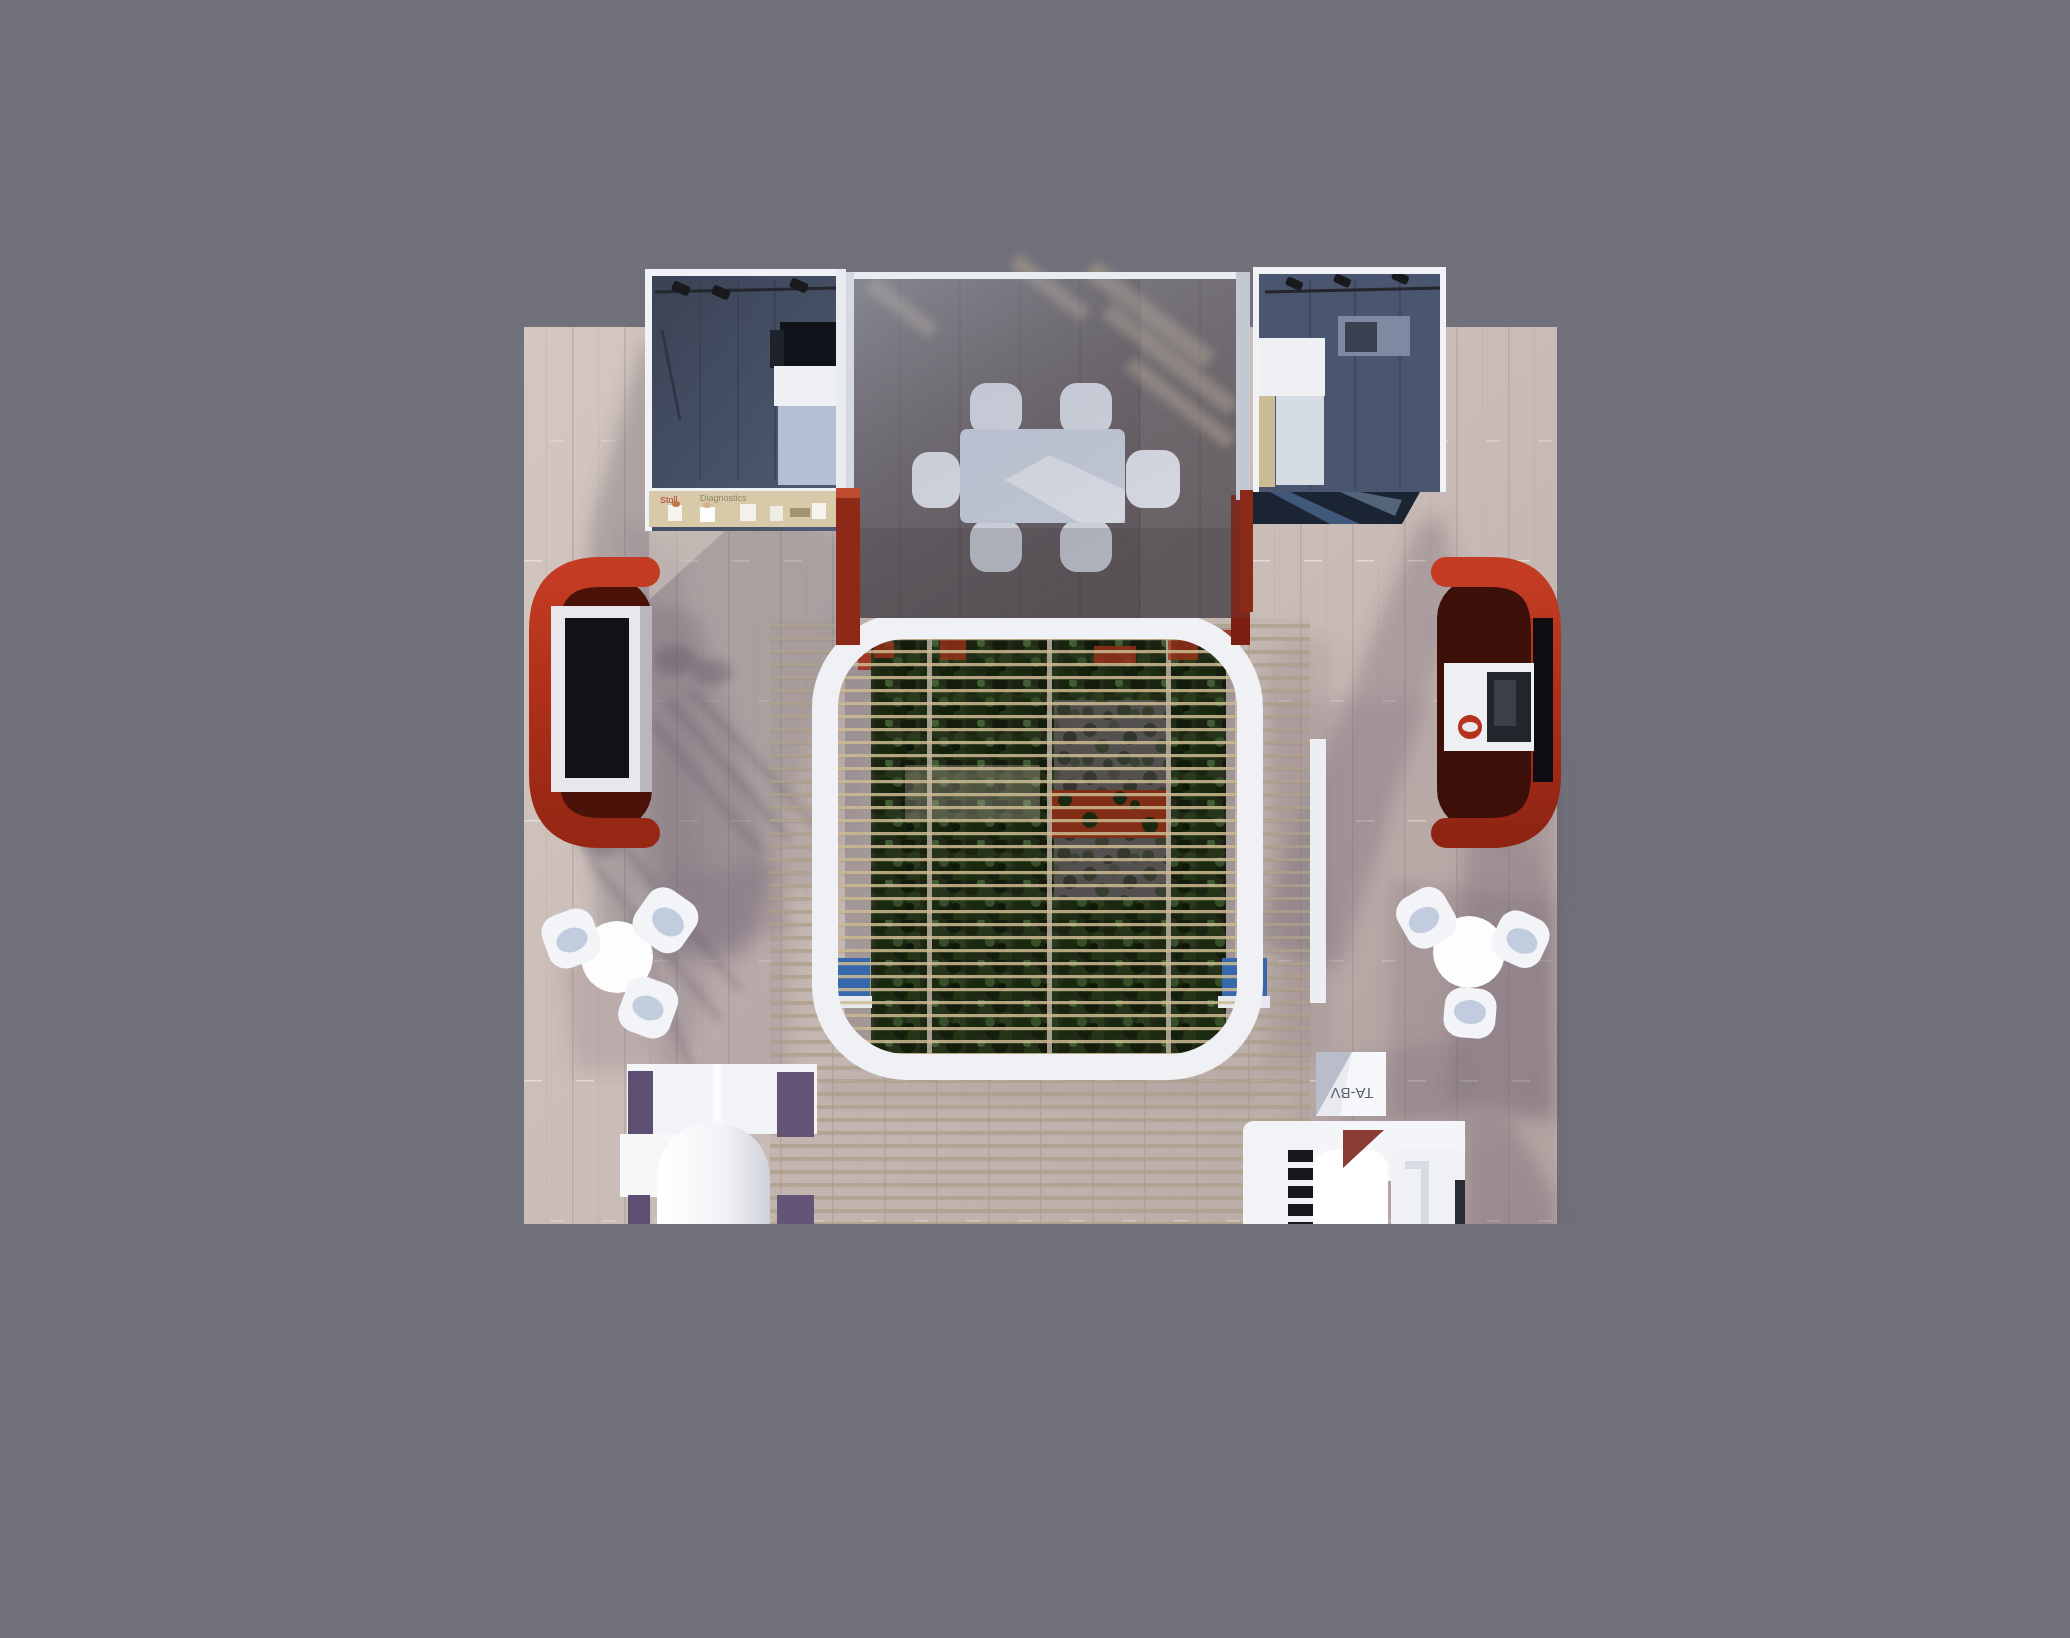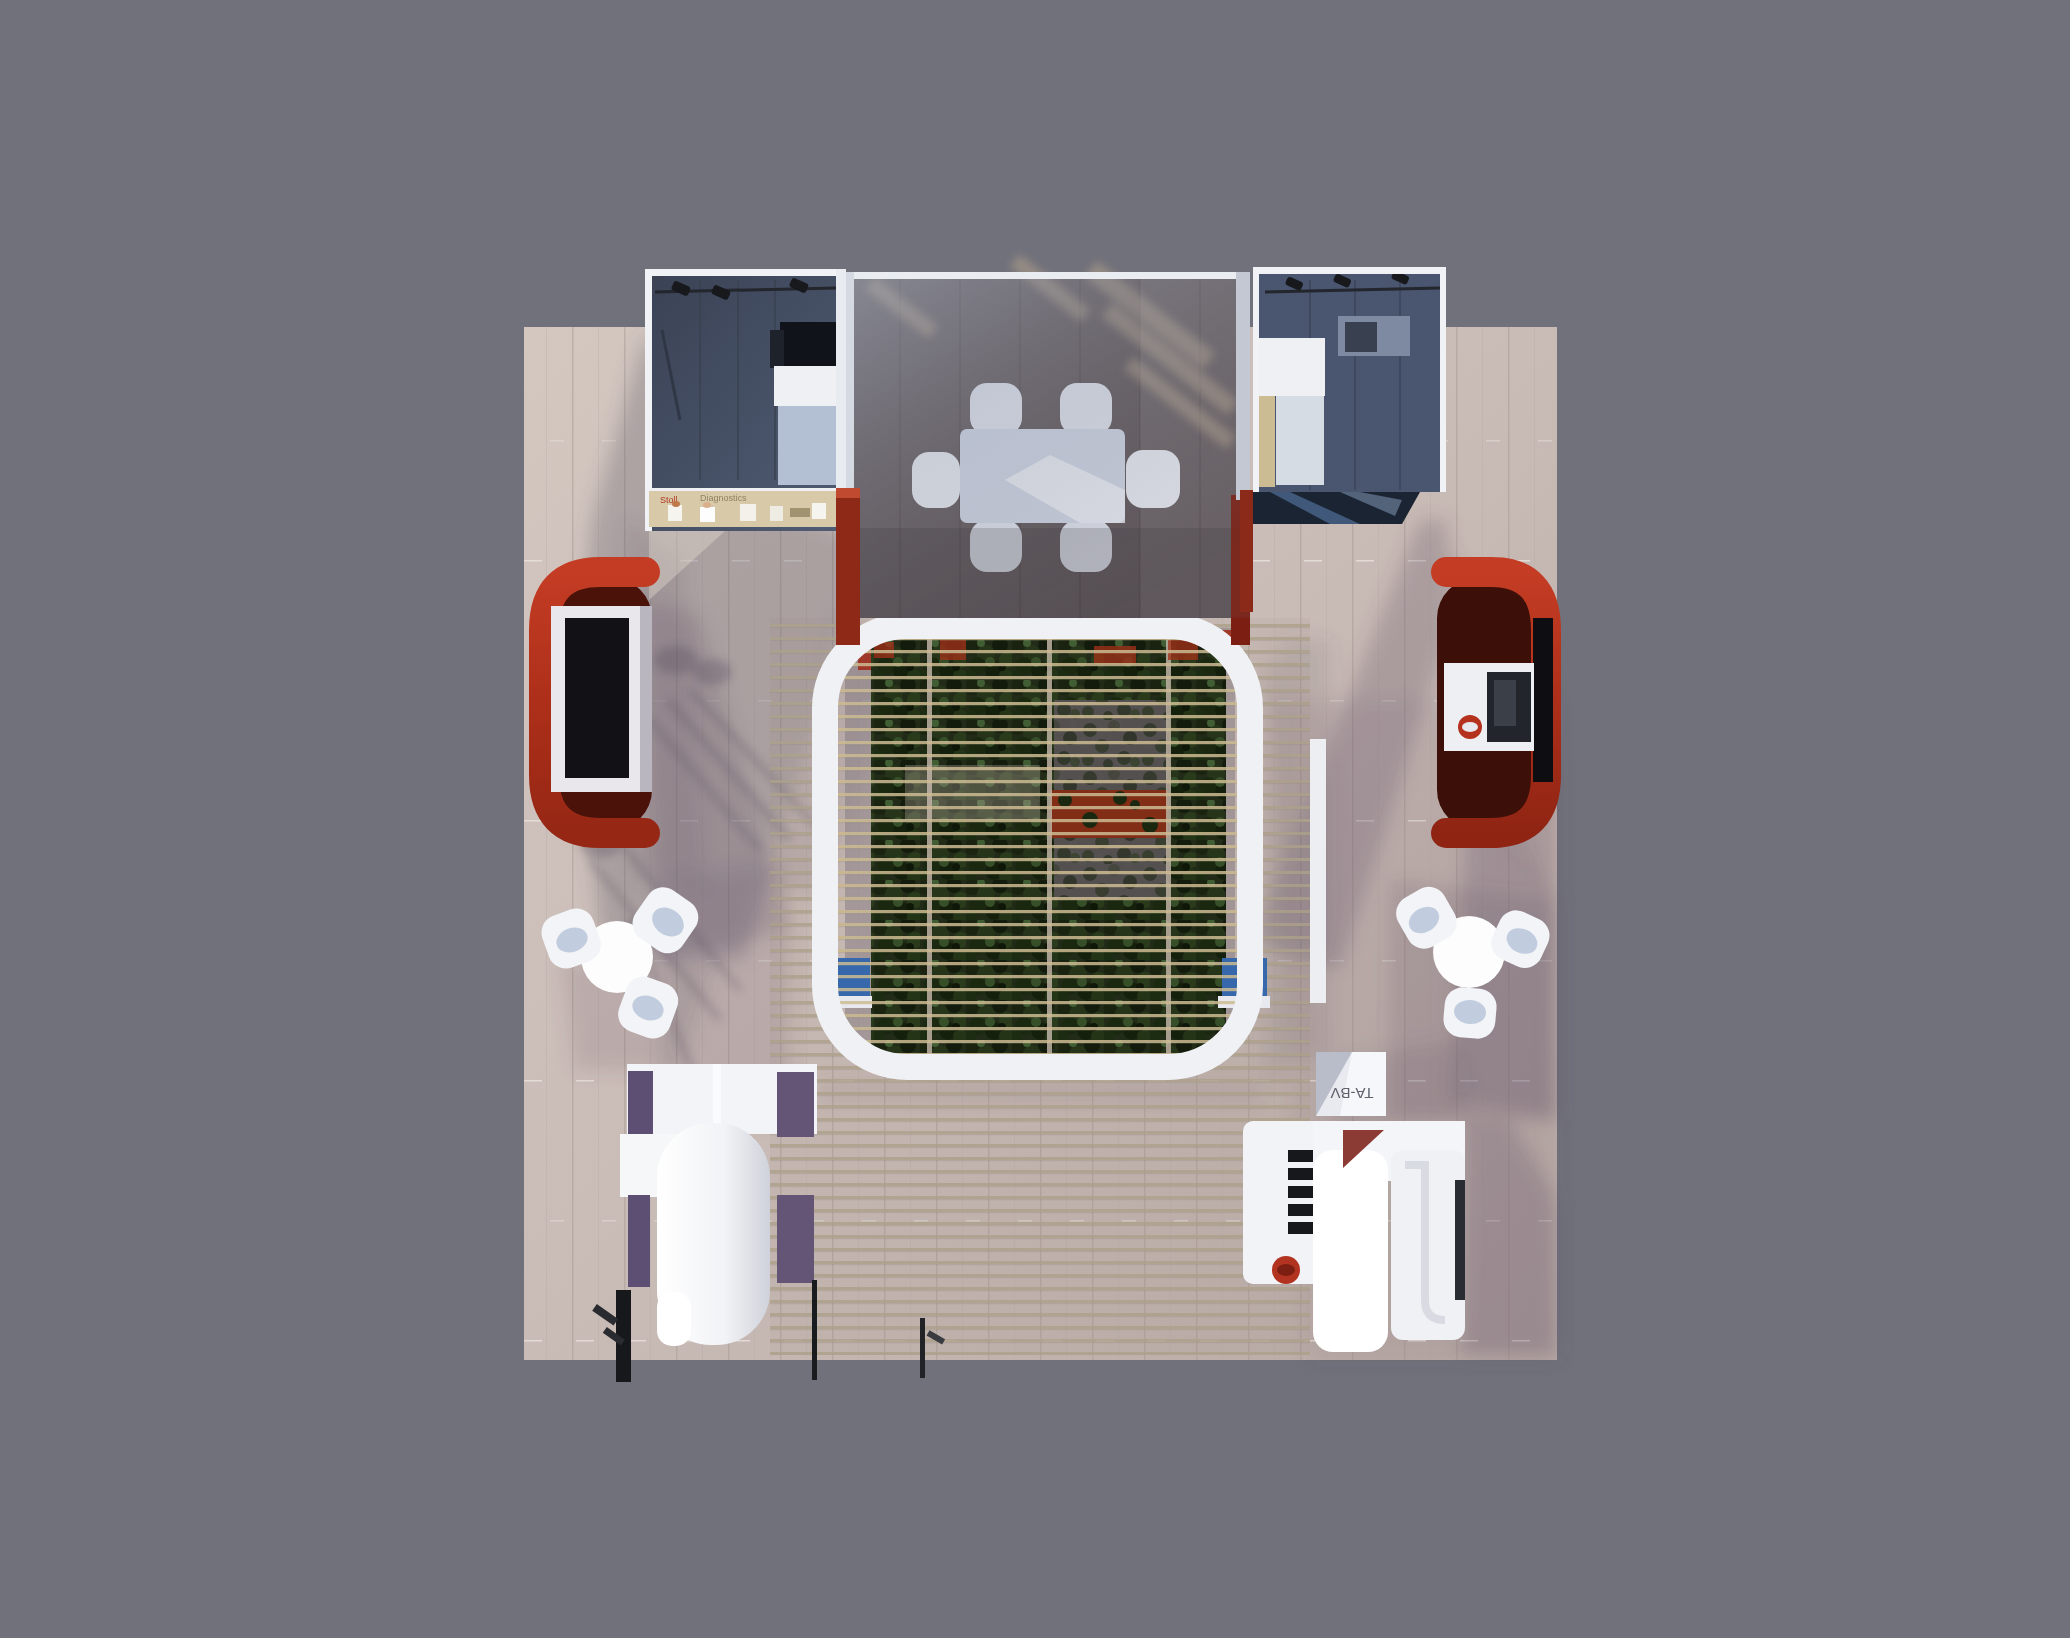--- a/index.html
+++ b/index.html
@@ -1,16 +1,16 @@
 <!DOCTYPE html>
 <html><head>
 <meta charset="utf-8">
 <style>
 html,body{margin:0;padding:0;background:#71717b;font-family:"Liberation Sans",sans-serif;}
-#scene{position:relative;width:2070px;height:1638px;overflow:hidden;}
+#scene{position:relative;width:2070px;height:1224px;overflow:hidden;}
 </style>
 </head>
 <body>
 <div id="scene">
 <svg width="2070" height="1638" viewBox="0 0 2070 1638">
 <defs>
 <linearGradient id="floorg" x1="0" y1="0" x2="1" y2="1">
   <stop offset="0" stop-color="#d3c7c0"></stop>
   <stop offset="0.5" stop-color="#c9bbb6"></stop>
   <stop offset="1" stop-color="#b7a9a4"></stop>

